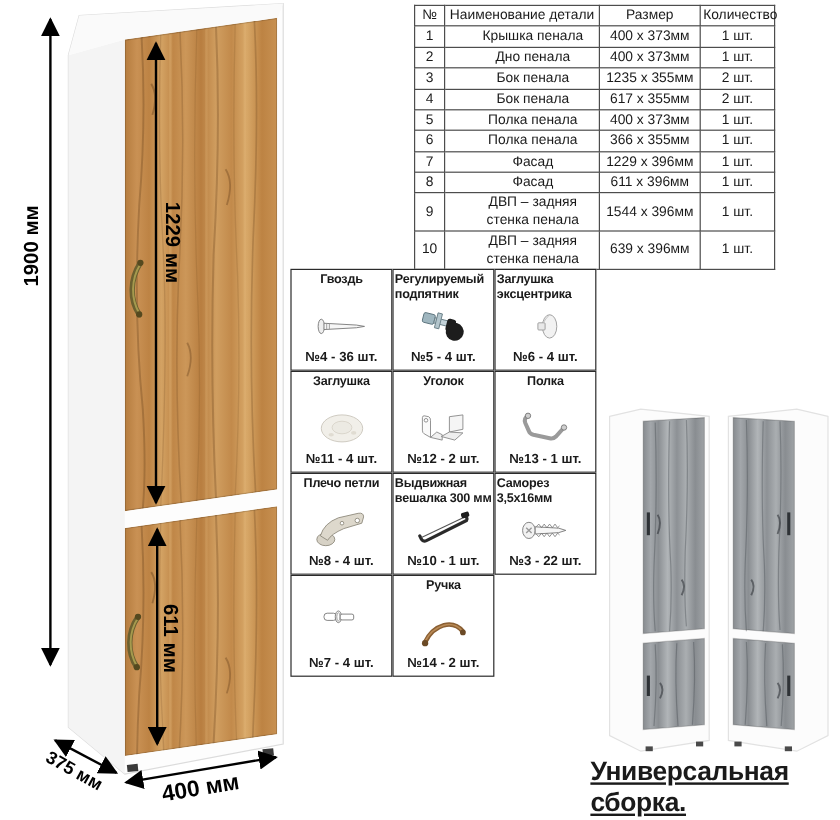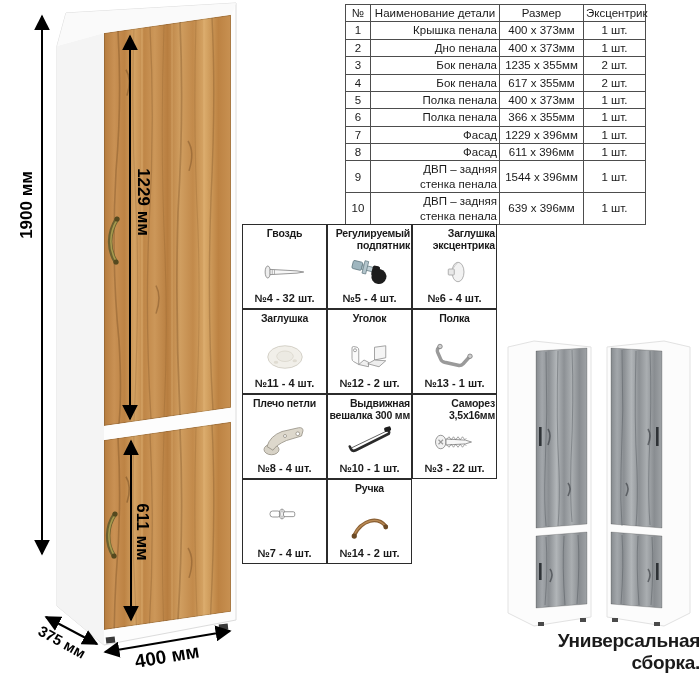--- a/index.html
+++ b/index.html
@@ -4,38 +4,38 @@
 <style>
   html,body{margin:0;padding:0;background:#fff;}
   #stage{position:relative;width:700px;height:683px;background:#fff;overflow:hidden;
          font-family:"Liberation Sans", sans-serif;color:#1a1a1a;}
 
   
   #parts-table{position:absolute;left:345px;top:4px;width:300px;border-collapse:collapse;
                font-size:11.5px;line-height:1.25;table-layout:fixed;}
   #parts-table th,#parts-table td{border:1px solid #4d4d4d;text-align:center;
                padding:1px 2px;vertical-align:middle;font-weight:normal;}
-  #parts-table .cell-name{text-align:right;padding-left:20px;}
+  #parts-table .cell-name{text-align:center;padding-left:20px;}
   #parts-table col.c0{width:25px;} #parts-table col.c1{width:129px;}
   #parts-table col.c2{width:84px;} #parts-table col.c3{width:62px;}
 
   
   #hardware-grid{position:absolute;left:242px;top:224px;display:grid;
                  grid-template-columns:repeat(3,85px);grid-auto-rows:85px;}
   .hw-cell{border:1px solid #2b2b2b;display:flex;flex-direction:column;align-items:center;
            background:#fff;overflow:hidden;}
-  .hw-title{font-size:10.5px;font-weight:bold;text-align:right;line-height:1.12;
+  .hw-title{font-size:10.5px;font-weight:bold;text-align:left;line-height:1.12;
             padding:3px 1px 0 1px;letter-spacing:-0.2px;min-height:24px;}
   .hw-icon{flex:1;display:flex;align-items:center;justify-content:center;width:100%;}
   .hw-icon svg{width:60px;height:36px;}
   .hw-count{font-size:11px;font-weight:bold;padding-bottom:4px;}
 
   
-  #assembly-caption{position:absolute;left:492px;top:630px;width:208px;text-align:right;
-                    font-size:19px;font-weight:bold;letter-spacing:-0.3px;}
+  #assembly-caption{position:absolute;left:492px;top:630px;width:208px;text-align:left;
+                    font-size:22px;font-weight:bold;letter-spacing:-0.3px;text-decoration:underline;}
 
   svg text{font-family:"Liberation Sans", sans-serif;}
   .dim-label{font-weight:bold;fill:#000;}
 </style>
 </head>
 <body>
 
 <div id="stage">
 
   <svg width="0" height="0" style="position:absolute" aria-hidden="true">
@@ -233,21 +233,21 @@
         <col class="c0">
         <col class="c1">
         <col class="c2">
         <col class="c3">
       </colgroup>
     <thead>
         <tr id="parts-table-head">
           <th>№</th>
           <th>Наименование детали</th>
           <th>Размер</th>
-          <th>Эксцентрик</th>
+          <th>Количество</th>
         </tr>
       </thead>
     <tbody id="parts-table-body">
         <tr>
           <td>1</td>
           <td class="cell-name">Крышка пенала</td>
           <td>400 х 373мм</td>
           <td>1 шт.</td>
         </tr>
         <tr>
@@ -308,21 +308,21 @@
   </table>
 
   <div id="hardware-grid">
       <div class="hw-cell">
         <div class="hw-title">Гвоздь</div>
         <div class="hw-icon">
           <svg viewBox="0 0 64 48">
             <use href="#nail-icon"></use>
           </svg>
         </div>
-        <div class="hw-count">№4 - 32 шт.</div>
+        <div class="hw-count">№4 - 36 шт.</div>
       </div>
       <div class="hw-cell">
         <div class="hw-title">Регулируемый подпятник</div>
         <div class="hw-icon">
           <svg viewBox="0 0 64 48">
             <use href="#adjustable-foot-icon"></use>
           </svg>
         </div>
         <div class="hw-count">№5 - 4 шт.</div>
       </div>

